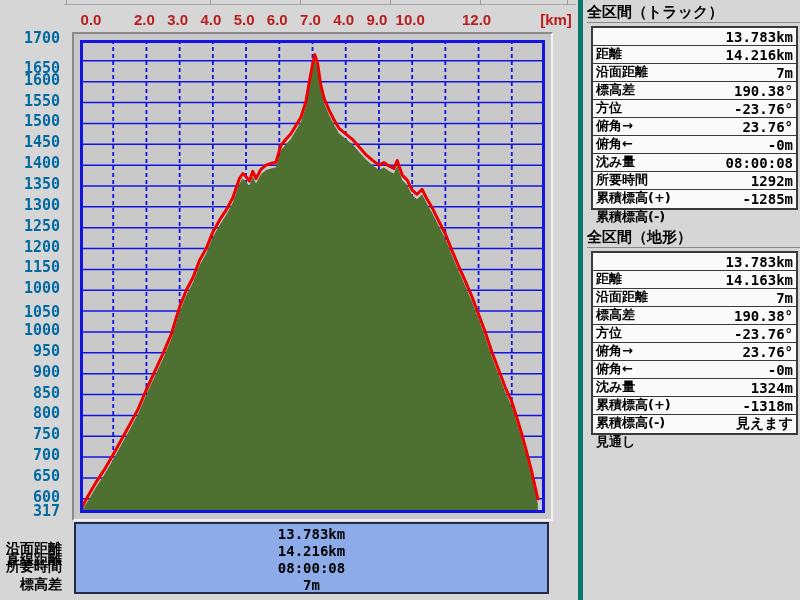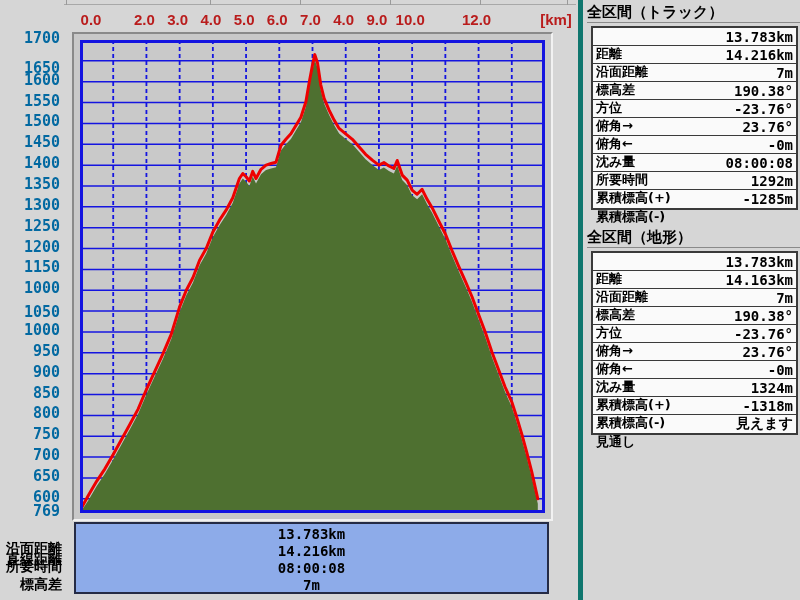--- a/index.html
+++ b/index.html
@@ -117,21 +117,21 @@
       <div class="y-label" style="top: 304px;">1050</div>
       <div class="y-label" style="top: 321.975px;">1000</div>
       <div class="y-label" style="top: 342.831px;">950</div>
       <div class="y-label" style="top: 363.686px;">900</div>
       <div class="y-label" style="top: 384.541px;">850</div>
       <div class="y-label" style="top: 405.397px;">800</div>
       <div class="y-label" style="top: 426.252px; text-align: right;">750</div>
       <div class="y-label" style="top: 447.108px;">700</div>
       <div class="y-label" style="top: 467.963px;">650</div>
       <div class="y-label" style="top: 488.818px;">600</div>
-      <div class="y-label" style="top: 503px;">769</div>
+      <div class="y-label" style="top: 503px;">317</div>
     </div>
 
   <div class="plot-frame">
     <svg id="plot" class="plot-svg" width="465" height="473" viewBox="0 0 465 473">
         <rect x="0" y="0" width="465" height="473" fill="#c9c9c9"></rect>
         <line x1="0" y1="458.81834215167544" x2="465" y2="458.81834215167544" stroke="#1414e0" stroke-width="1.5"></line>
         <line x1="0" y1="437.962962962963" x2="465" y2="437.962962962963" stroke="#1414e0" stroke-width="1.5"></line>
         <line x1="0" y1="417.10758377425043" x2="465" y2="417.10758377425043" stroke="#1414e0" stroke-width="1.5"></line>
         <line x1="0" y1="396.2522045855379" x2="465" y2="396.2522045855379" stroke="#1414e0" stroke-width="1.5"></line>
         <line x1="0" y1="375.39682539682536" x2="465" y2="375.39682539682536" stroke="#1414e0" stroke-width="1.5"></line>

